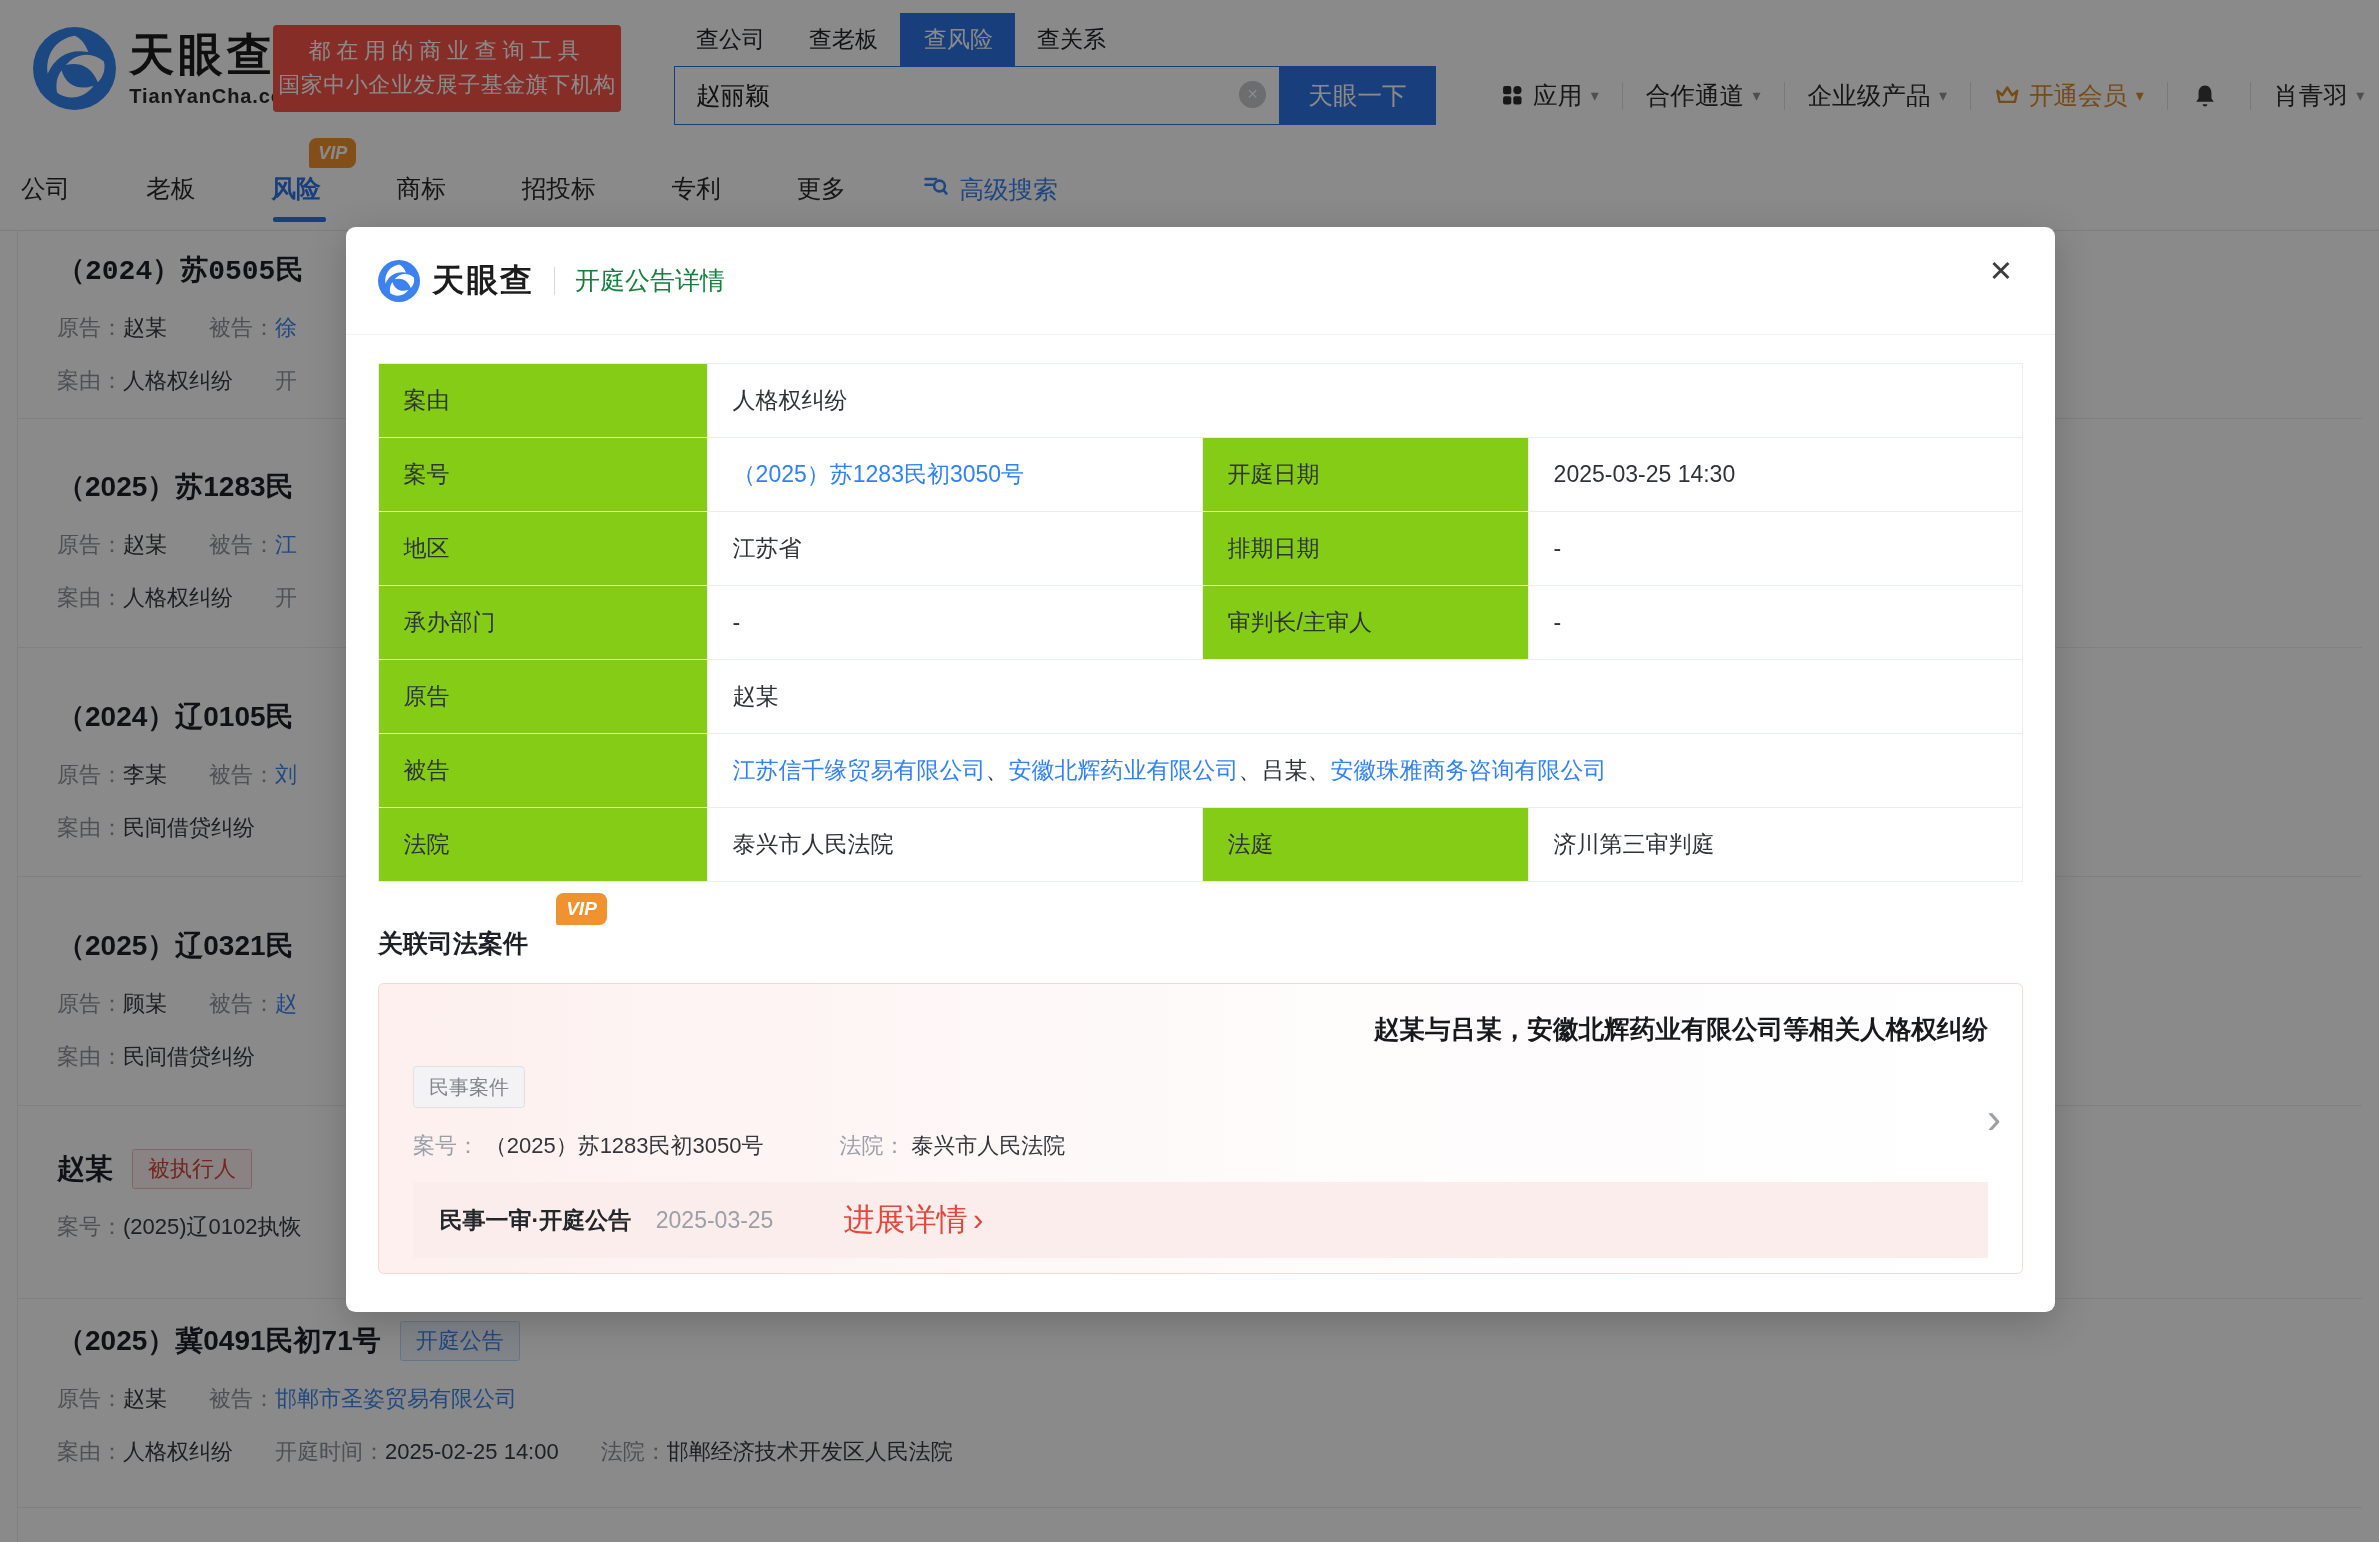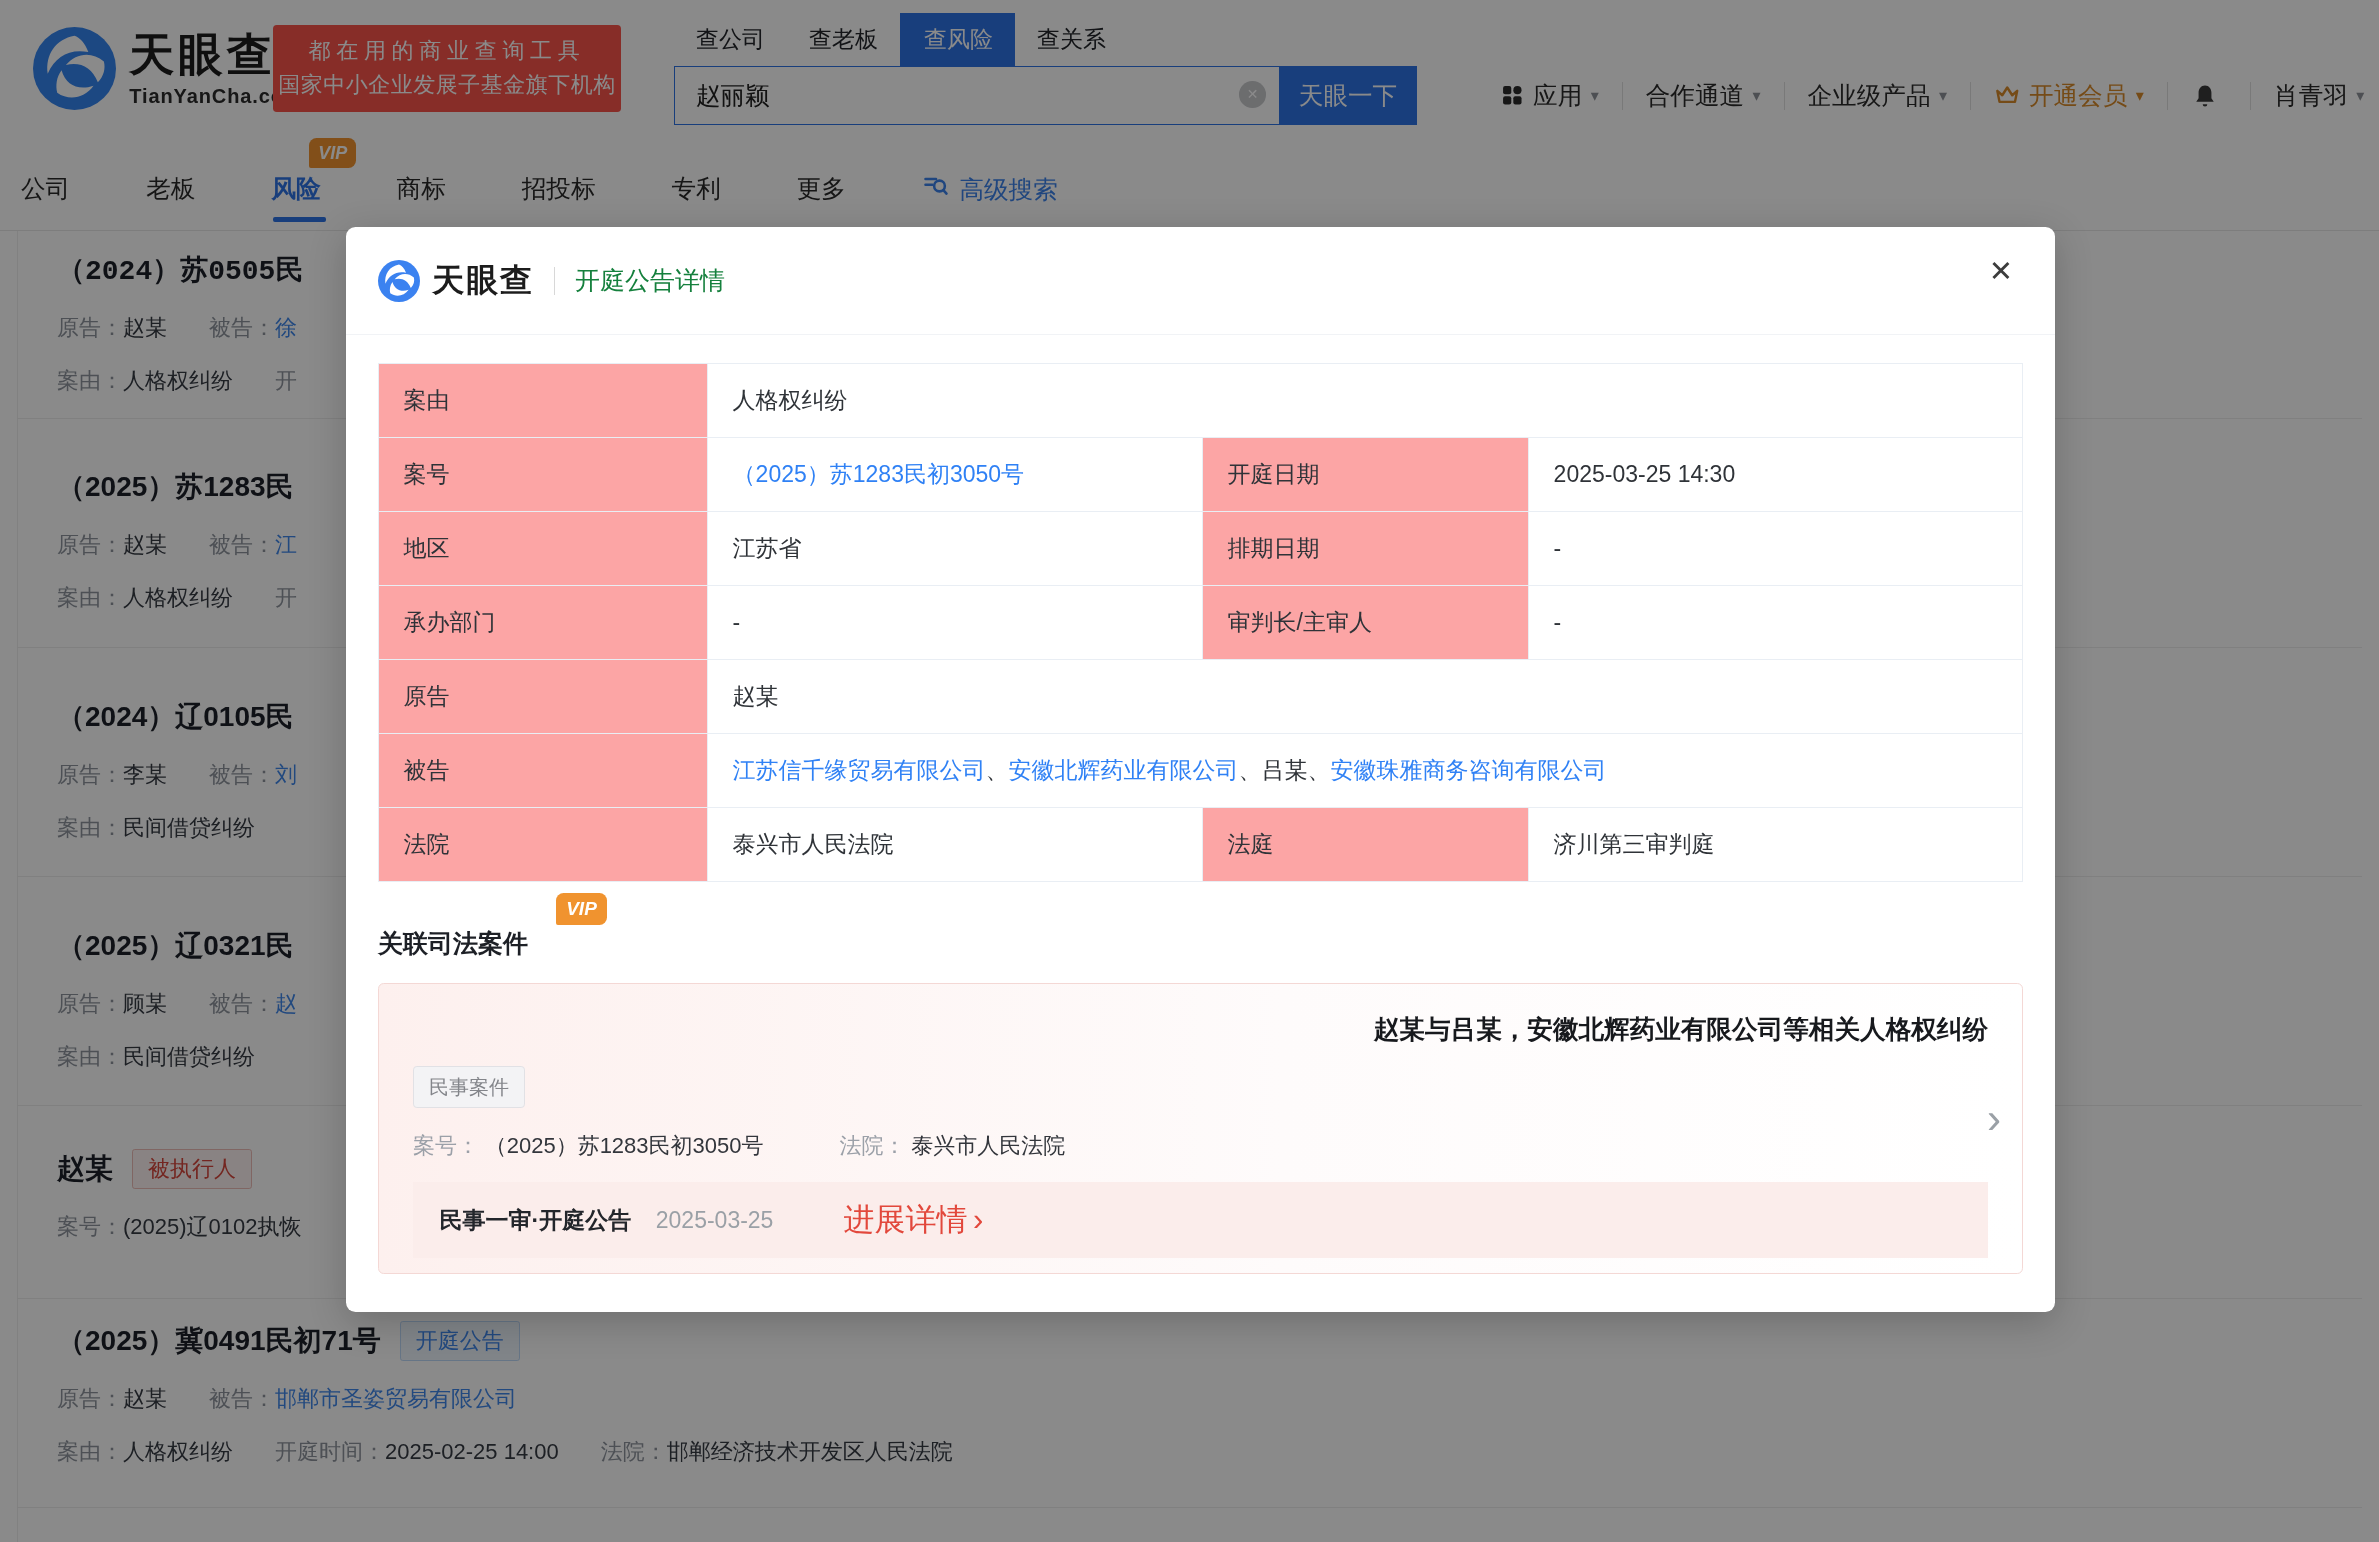--- a/index.html
+++ b/index.html
@@ -19,21 +19,21 @@
   .promo-l1 { font-size:22px; letter-spacing:5.7px; line-height:34px; }
   .promo-l2 { font-size:22px; letter-spacing:0.5px; line-height:34px; }
   .search-tabs { position:absolute; left:674px; top:13.2px; height:53px; display:flex; }
   .stab { height:53px; line-height:53px; padding:0 22px; font-size:23px; color:#23262b; cursor:pointer; }
   .stab.active { background:#2e74e5; color:#fff;padding-left:24px; }
   .search-box { position:absolute; left:674px; top:66px; width:606px; height:59px; border:1.9px solid #2e74e5; background:#fff; }
   .search-box input { position:absolute; left:0; top:0; width:100%; height:100%; border:none; outline:none;
                       font-size:24.6px; color:#222; padding-left:21px; font-family:inherit; background:transparent; }
   .clear-btn { position:absolute; right:13.2px; top:14px; width:26.5px; height:26.5px; border-radius:50%; background:#c7c9cc;
                color:#fff; font-size:14px; text-align:center; line-height:26.5px; cursor:pointer; }
-  .search-btn { position:absolute; left:1279px; top:66px; width:138px; height:59px; background:#2e74e5; color:#fff;
+  .search-btn { position:absolute; left:1279px; top:66px; width:157px; height:59px; background:#2e74e5; color:#fff;
                 font-size:24.6px; text-align:center; line-height:59px; cursor:pointer; }
   .top-menu { position:absolute; left:1500px; top:66px; height:59px; display:flex; align-items:center; }
   .tm-item { display:flex; align-items:center; font-size:24.6px; color:#2b2b2b; cursor:pointer; white-space:nowrap; }
   .tm-item.gold { color:#d98b2b; }
   .tm-arrow { font-size:16px; color:#8f9399; margin-left:8.5px; }
   .tm-item.gold .tm-arrow { color:#d98b2b; }
   .tm-sep { width:0.9px; height:28px; background:#e0e0e0; margin:0 23px; }
   .tm-ic { display:inline-flex; margin-right:8.5px; }
 
   
@@ -68,21 +68,21 @@
            z-index:50; box-shadow:0 9.5px 38px rgba(0,0,0,0.2); }
   .modal-header { position:relative; height:108px; border-bottom:0.9px solid #f1f3f6; display:flex; align-items:center; padding-left:32px; }
   .m-logo-icon { width:42px; height:42px; }
   .m-brand { font-size:32px; font-weight:700; color:#1c1c1c; margin-left:12.3px; letter-spacing:1.9px; }
   .m-vsep { width:0.9px; height:28px; background:#d8d8d8; margin:0 20px; }
   .m-title { font-size:25px; font-weight:500; color:#15803d; }
   .m-close { position:absolute; right:42px; top:30px; font-size:29px; color:#3c3c3c; cursor:pointer; line-height:1; }
 
   table.detail { border-collapse:collapse; margin:28px 32px 0 32px; width:1645px; table-layout:fixed; }
   table.detail td { border:0.9px solid #e9eef4; height:74px; font-size:23px; color:#2f3338; padding-left:24.6px; }
-  td.k { background:#fca5a5; }
+  td.k { background:#84cc16; }
   a.tlink, .tlink { color:#2f81f5; text-decoration:none; cursor:pointer; }
 
   .related-head { position:relative; margin:45px 32px 0 32px; }
   .rel-title { font-size:25px; font-weight:700; color:#1d2026; display:inline-block; }
   .rel-vip { position:absolute; left:178px; top:-34px; width:51px; height:32px; background:#f0932f;
              border-radius:7.6px 7.6px 7.6px 1.9px; color:#fff; font-size:19px; font-style:italic; font-weight:700;
              text-align:center; line-height:32px; }
 
   .case-card { position:relative; margin:23px 32px 0 32px; width:1645px; height:291px; border:0.9px solid #f4d8d5;
                border-radius:5.7px; background:linear-gradient(90deg,#fdf0ee 0%,#fefbfb 55%,#ffffff 100%);

